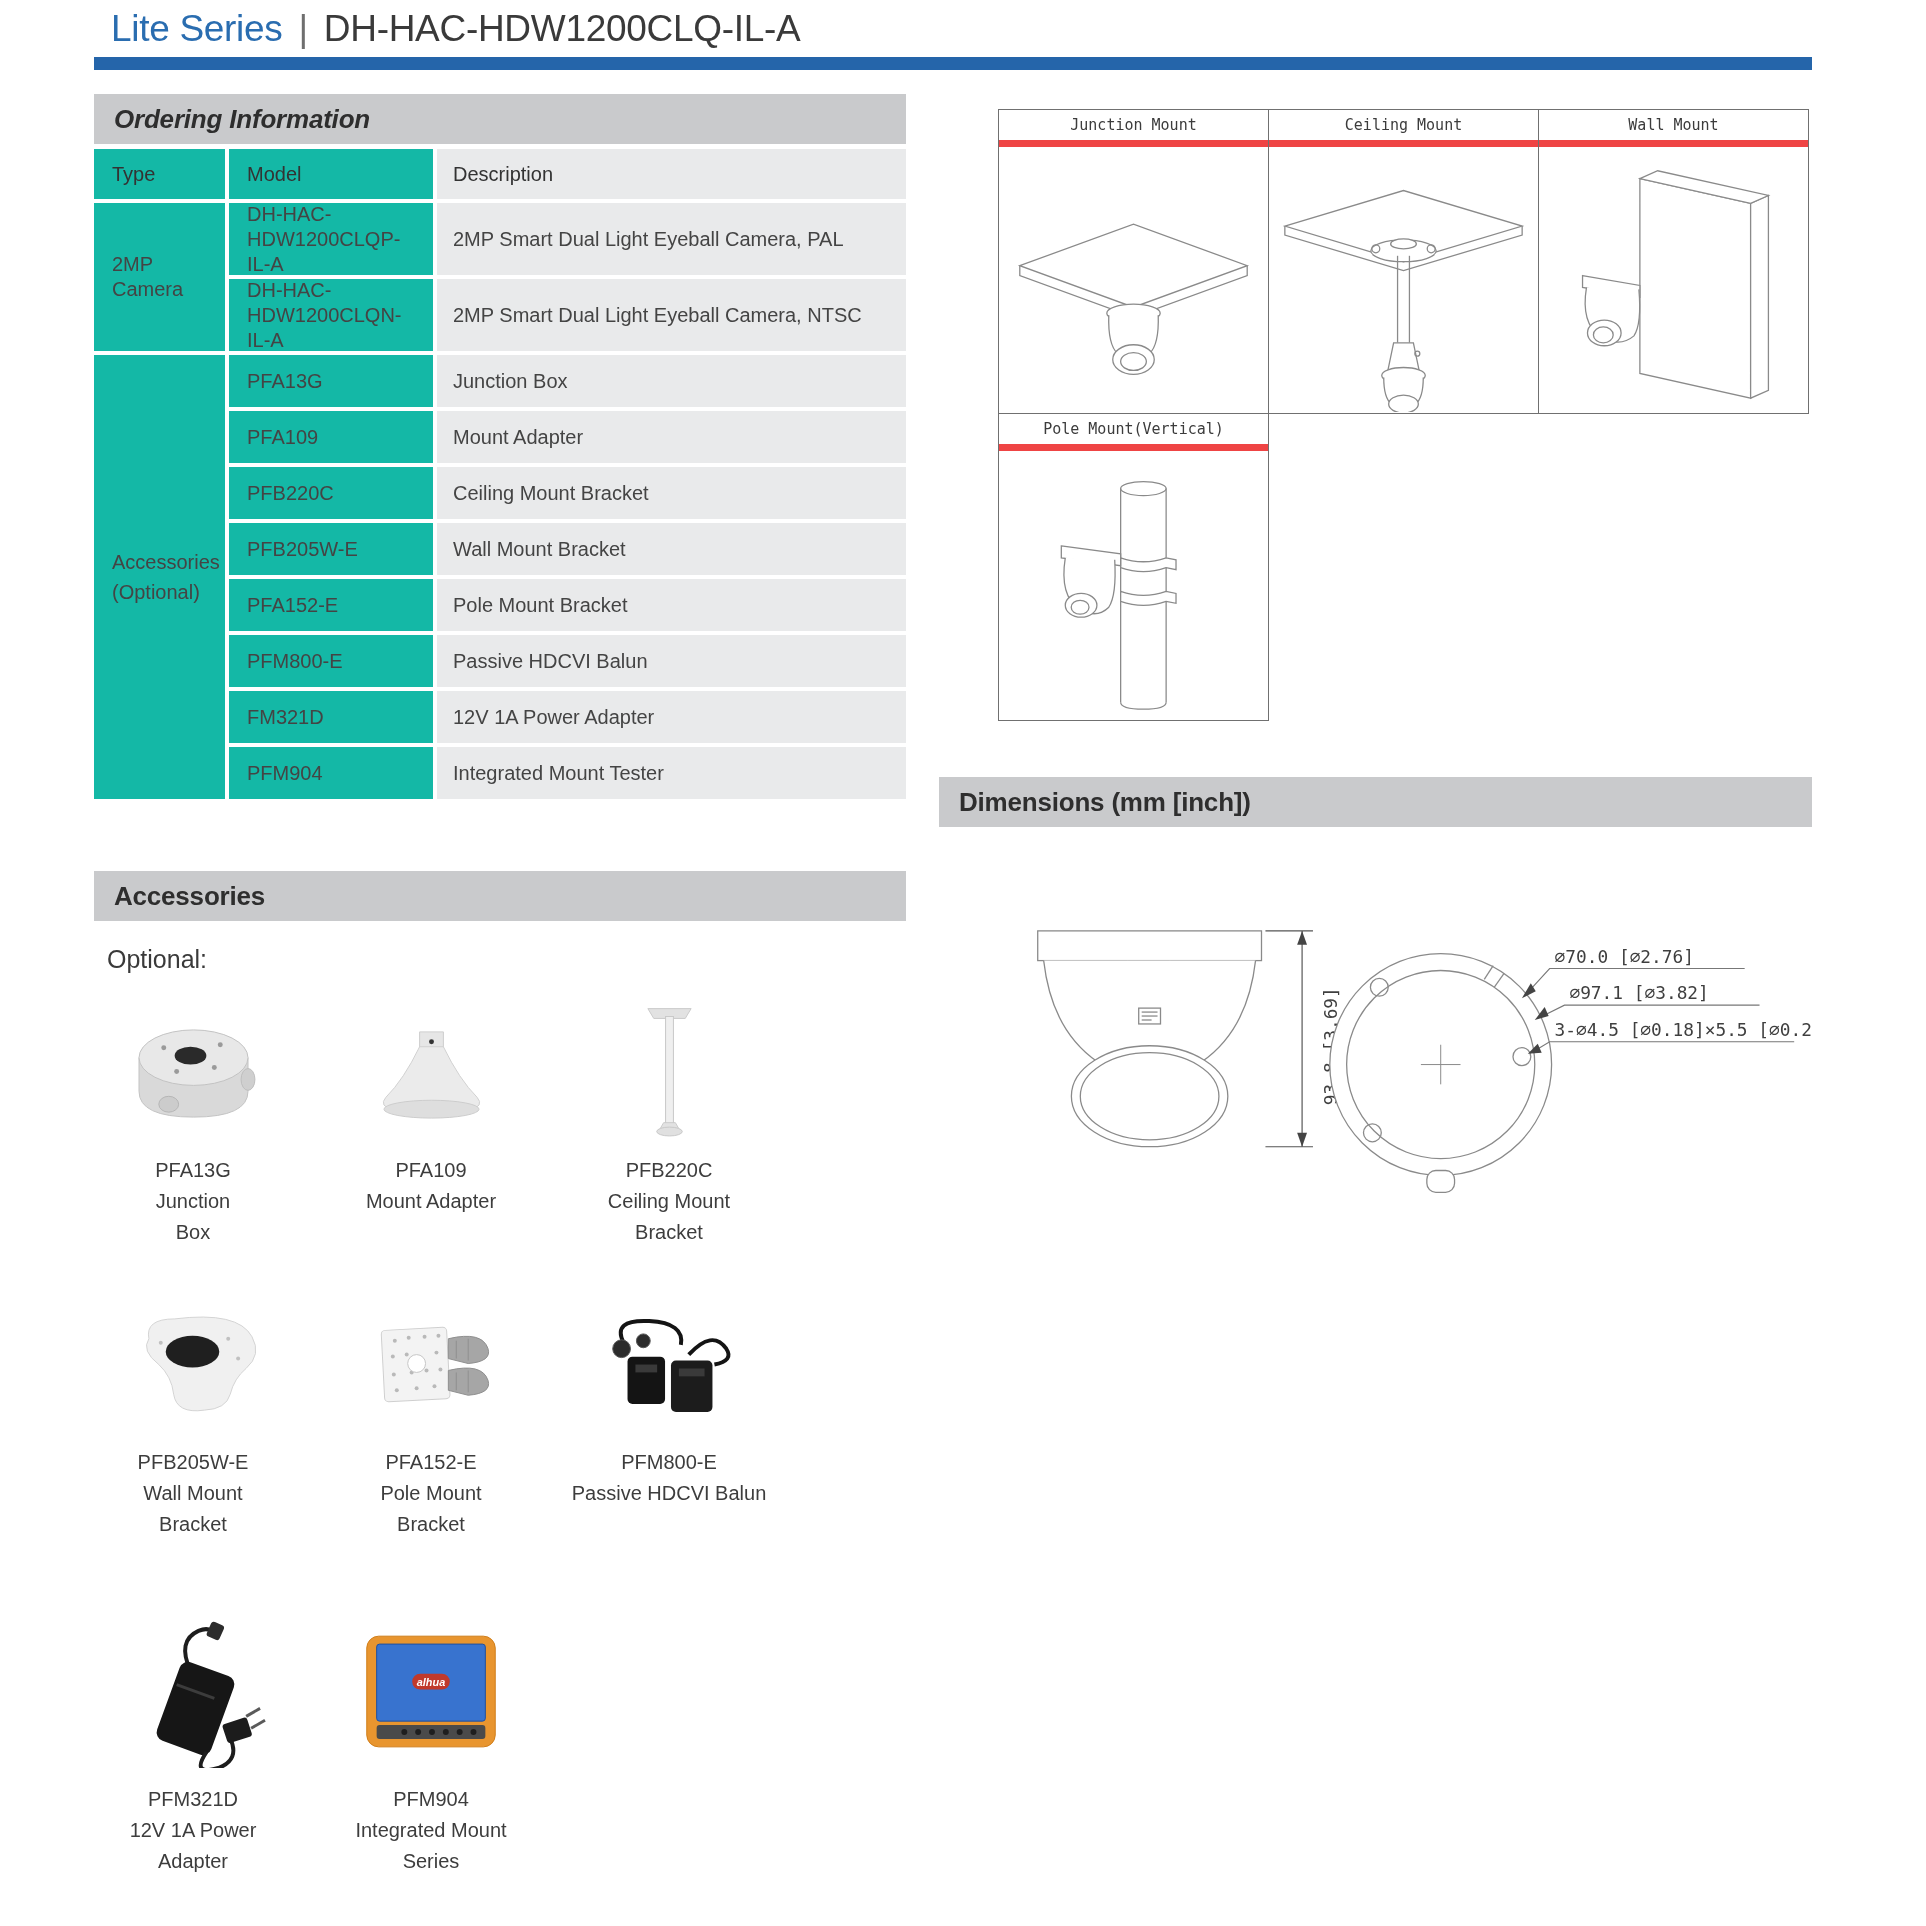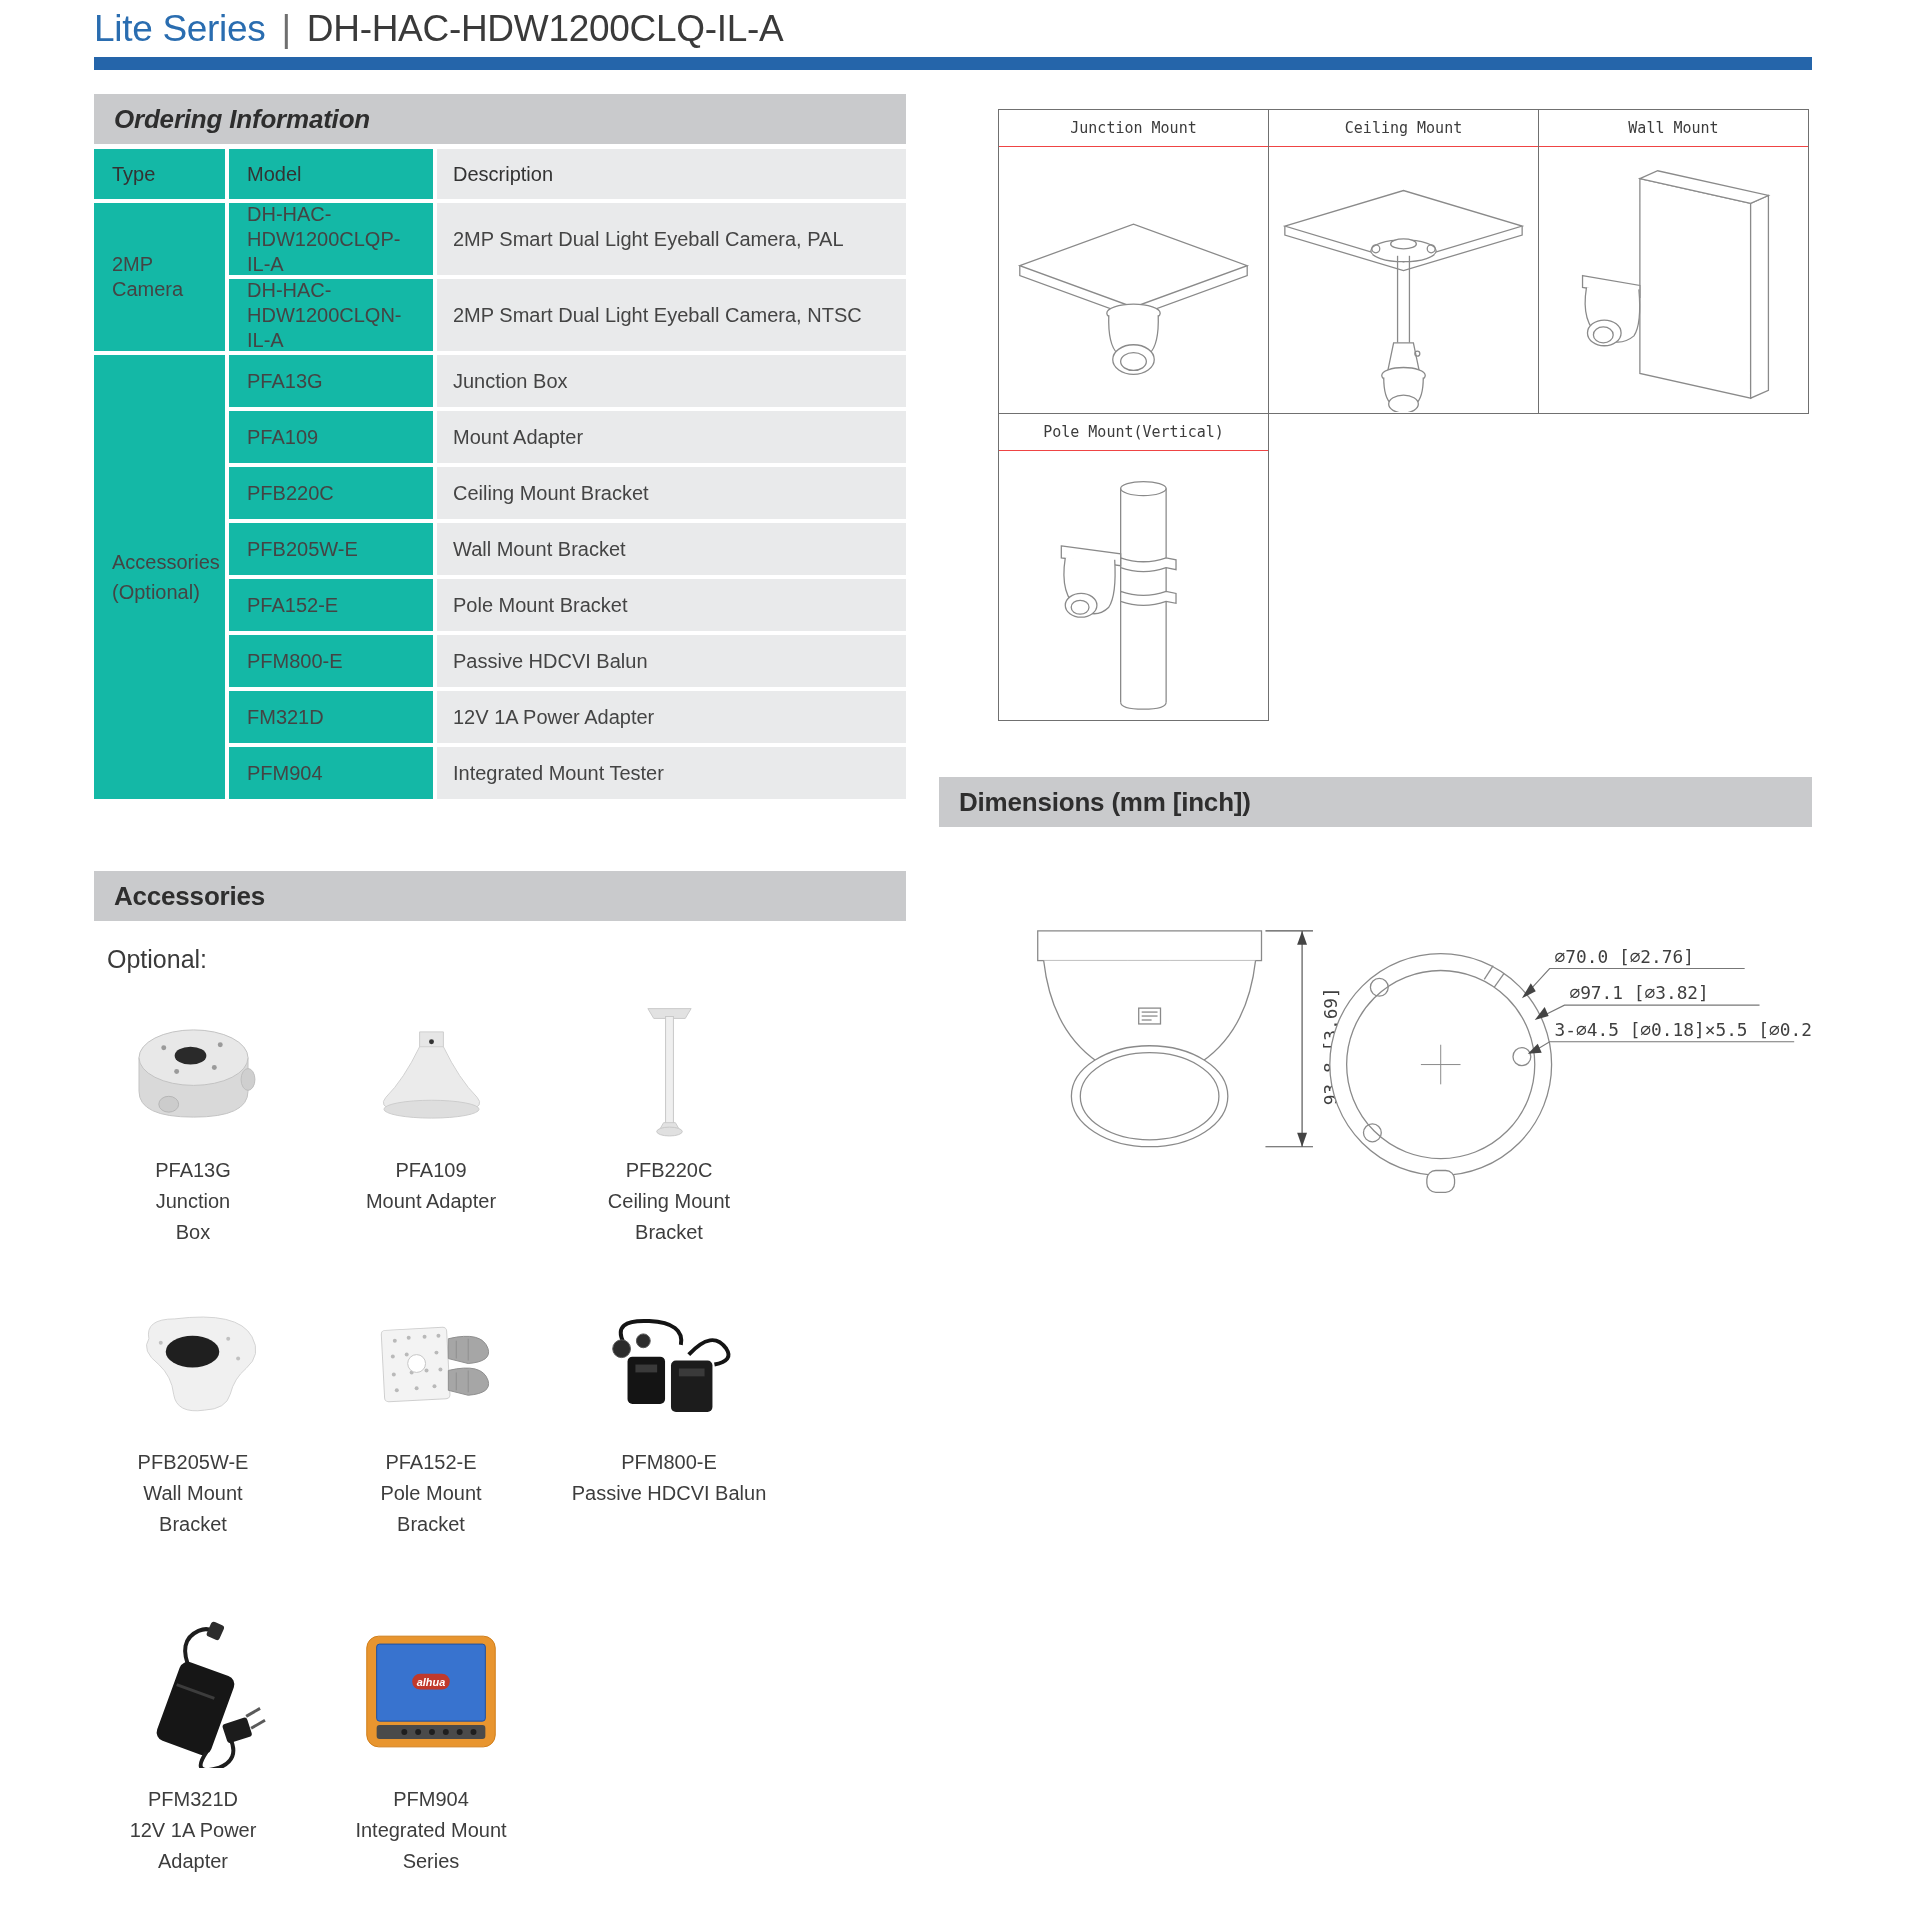--- a/index.html
+++ b/index.html
@@ -2,21 +2,21 @@
 <html><head>
 <meta charset="utf-8">
 <style>
   * { margin:0; padding:0; box-sizing:border-box; }
   body { background:#ffffff; }
   .page {
     position:relative; width:1927px; height:1927px; background:#ffffff;
     font-family:"Liberation Sans", sans-serif; color:#3d3d3d; overflow:hidden;
   }
   
-  .title-row { position:absolute; left:94px; top:8px; display:flex; align-items:flex-start; font-size:37px; letter-spacing:-0.3px; }
+  .title-row { position:absolute; left:111px; top:8px; display:flex; align-items:flex-start; font-size:37px; letter-spacing:-0.3px; }
   .title-series { color:#2a6db0; }
   .title-sep { color:#6f6f6f; font-weight:300; padding:0 16px; }
   .title-model { color:#3a3a3a; }
   .title-bar { position:absolute; left:94px; top:57px; width:1718px; height:13px; background:#2565aa; }
   
   .section-bar { position:absolute; height:50px; background:#c9cacc; display:flex; align-items:center;
     padding-left:20px; font-size:26px; font-weight:bold; color:#2e2e2e; letter-spacing:-0.2px; }
   .ordering-bar { left:94px; top:94px; width:812px;font-style:italic; }
   .accessories-bar { left:94px; top:871px; width:812px; }
   .dimensions-bar { left:939px; top:777px; width:873px; }
@@ -31,21 +31,21 @@
   .bg1 { background:#14b8a6; }
   .bg2 { background:#e9eaeb;padding-left:16px; }
   .cell-head { color:#333; }
   .type-span { flex-direction:column; align-items:flex-start; justify-content:center; line-height:1.5; }
   .row-span-camera { grid-row:2 / span 2; }
   .row-span-acc { grid-row:4 / span 8; }
   
   .mount-table { position:absolute; left:998px; top:109px; display:flex; }
   .mount-cell { width:271px; height:305px; border:1px solid #707070; background:#fff; }
   .mount-cell + .mount-cell { margin-left:-1px; }
-  .mount-head { height:37px; border-bottom:1px solid #ef4444; display:flex; align-items:center; justify-content:center;
+  .mount-head { height:37px; border-bottom:7px solid #ef4444; display:flex; align-items:center; justify-content:center;
     font-family:"DejaVu Sans Mono", monospace; font-size:15px; color:#3c3c3c; white-space:nowrap; }
   .mount-body { height:266px; display:flex; align-items:center; justify-content:center; }
   .pole-cell { position:absolute; left:998px; top:413px; width:271px; height:308px; border:1px solid #707070; background:#fff; }
   .pole-body { height:269px; display:flex; align-items:center; justify-content:center; }
   
   .dim-canvas { position:absolute; left:1010px; top:911px; width:802px; height:317px; }
   .dim-text { font-family:"DejaVu Sans Mono", monospace; font-size:18px; fill:#3f3f3f; }
   
   .opt-label { position:absolute; left:107px; top:945px; font-size:25px; color:#3a3a3a; }
   .card-row { position:absolute; left:74px; width:772px; display:flex; }

